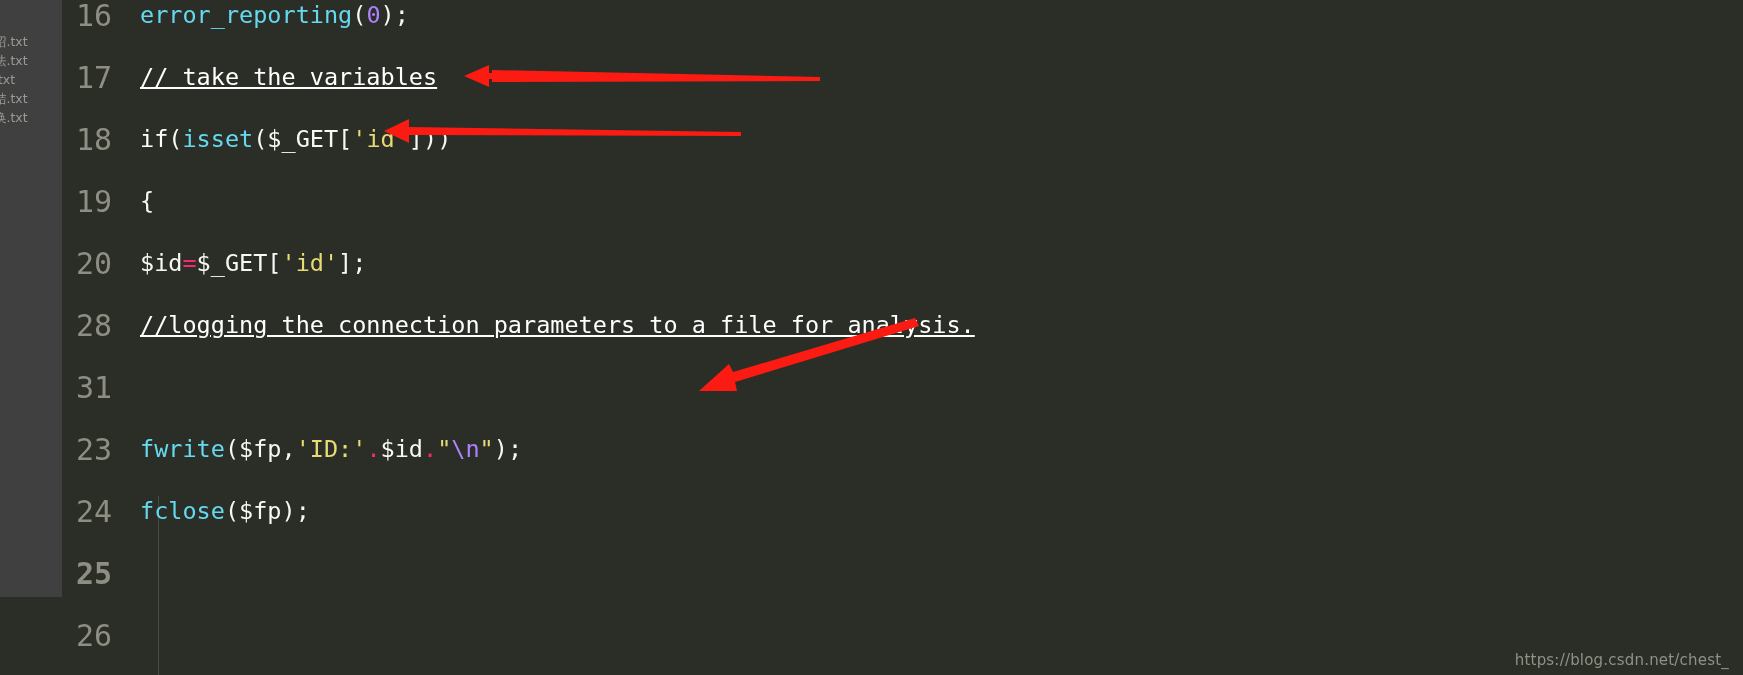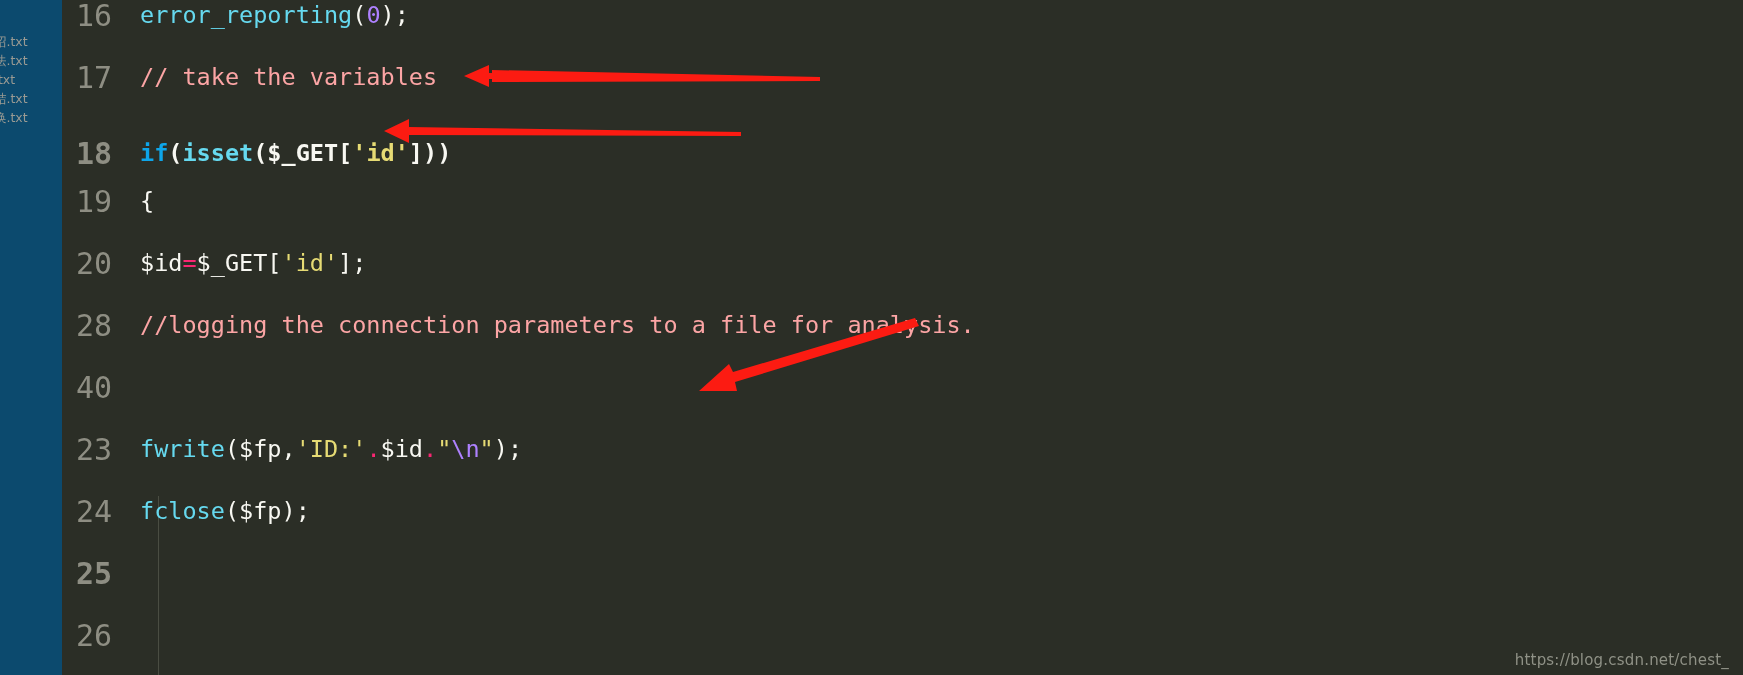--- a/index.html
+++ b/index.html
@@ -12,22 +12,22 @@
     height: 675px;
     background: #2b2e26;
     overflow: hidden;
     font-family: "DejaVu Sans Mono", "Liberation Mono", monospace;
   }
 
   
   #sidebar {
     position: absolute;
     left: 0; top: 0;
-    width: 62px; height: 675px;
-    background: #0c4a6e;
+    width: 62px; height: 597px;
+    background: #404040;
     border-right: 1px solid #1d2021;
     overflow: hidden;
   }
   .side-item {
     color: #9a9a93;
     font-family: "DejaVu Sans", "Liberation Sans", sans-serif;
     font-size: 12.5px;
     line-height: 19px;
     height: 19px;
     white-space: nowrap;
@@ -67,24 +67,24 @@
   }
   
   .guide {
     position: absolute;
     left: 96px;
     width: 1px;
     background: #4a4d42;
   }
 
   
-  .kw   { color: #0ea5e9; }
+  .kw   { color: #ffffff; }
   .fn   { color: #66d9ef; margin-top: 25px; }
   .str  { color: #e6db74; }
-  .cmt  { color: #fca5a5; }
+  .cmt  { color: #ffffff; text-decoration: underline; }
   .num  { color: #ae81ff; }
   .op   { color: #f92672; }
   .pl   { color: #f8f8f2; }
   .esc  { color: #ae81ff; }
   .dot  { color: #f92672; }
 
   
   #arrows {
     position: absolute;
     left: 0; top: 0;
@@ -126,42 +126,42 @@
     <div class="row" style="top:0px;">
       <span class="ln">16</span>
       <span class="code"><span class="fn">error_reporting</span><span class="pl">(</span><span class="num">0</span><span class="pl">);</span></span>
     </div>
 
     <div class="row" style="top:31px;">
       <span class="ln">17</span>
       <span class="code cmt">// take the variables</span>
     </div>
 
-    <div class="row" style="top:76px;font-weight:bold;">
+    <div class="row" style="top:62px;">
       <span class="ln">18</span>
       <span class="code"><span class="kw">if</span><span class="pl">(</span><span class="fn">isset</span><span class="pl">($_GET[</span><span class="str">'id'</span><span class="pl">]))</span></span>
     </div>
 
     <div class="row" style="top:93px;">
       <span class="ln">19</span>
       <span class="code pl">{</span>
     </div>
 
     <div class="row" style="top:124px;">
       <span class="ln">20</span>
       <span class="code"><span class="pl">$id</span><span class="op">=</span><span class="pl">$_GET[</span><span class="str">'id'</span><span class="pl">];</span></span>
     </div>
 
     <div class="row" style="top:155px;">
       <span class="ln">28</span>
       <span class="code cmt">//logging the connection parameters to a file for analysis.</span>
     </div>
 
     <div class="row" style="top:186px;">
-      <span class="ln">40</span>
+      <span class="ln">31</span>
     </div>
 
     <div class="row" style="top:217px;">
       <span class="ln">23</span>
       <span class="code"><span class="fn">fwrite</span><span class="pl">($fp,</span><span class="str">'ID:'</span><span class="dot">.</span><span class="pl">$id</span><span class="dot">.</span><span class="str">"</span><span class="esc">\n</span><span class="str">"</span><span class="pl">);</span></span>
     </div>
 
     <div class="row" style="top:248px;">
       <span class="ln">24</span>
       <span class="code"><span class="fn">fclose</span><span class="pl">($fp);</span></span>

